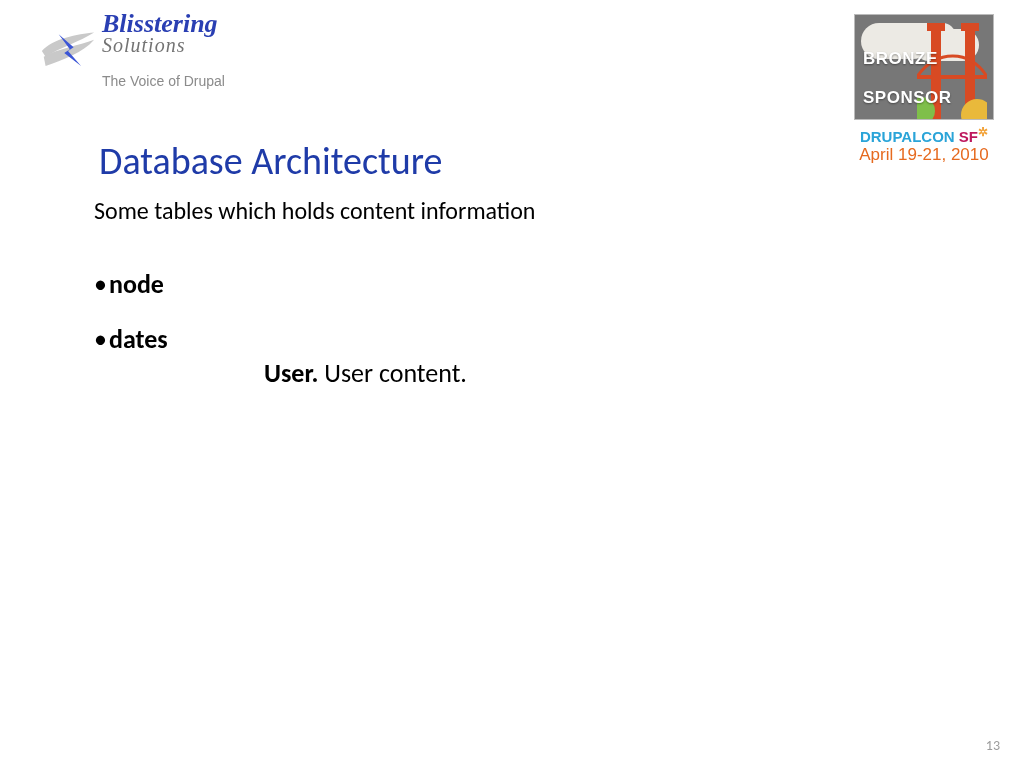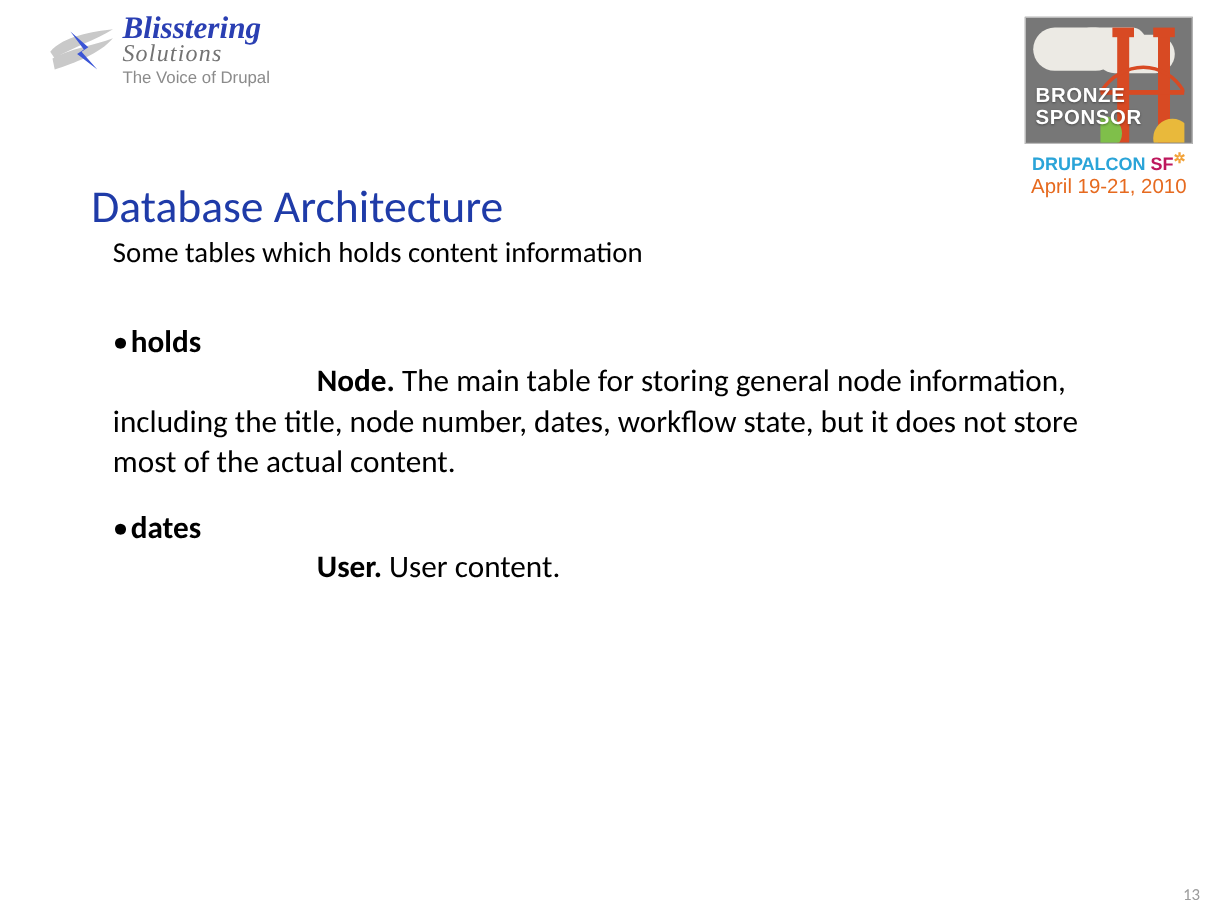--- a/index.html
+++ b/index.html
@@ -39,21 +39,21 @@
     font-style: italic;
     color: #737373;
     font-size: 20px;
     letter-spacing: 1px;
     margin-top: -2px;
   }
   .logo-tagline {
     font-family: Arial, sans-serif;
     color: #8b8b8b;
     font-size: 14px;
-    margin-top: 1px;
+    margin-top: 18px;
   }
   .badge {
     position: absolute;
     top: 14px;
     right: 30px;
     width: 140px;
   }
   .badge-top {
     height: 104px;
     background: #777;
@@ -77,21 +77,21 @@
   .badge-label {
     position: absolute;
     left: 8px; bottom: 12px;
     color: #fff;
     font-family: Arial, sans-serif;
     font-weight: 700;
     line-height: 1.05;
     text-shadow: 0 1px 2px rgba(0,0,0,.4);
   }
   .badge-label .l1 { font-size: 17px; letter-spacing: .5px; }
-  .badge-label .l2 { font-size: 17px; letter-spacing: .5px; }
+  .badge-label .l2 { font-size: 17px; letter-spacing: .5px; margin-top: 21px; }
   .badge-bottom {
     margin-top: 6px;
     text-align: center;
     line-height: 1.1;
   }
   .dcon {
     font-family: Arial, sans-serif;
     font-weight: 800;
     font-size: 15px;
     color: #2aa4d8;
@@ -99,25 +99,24 @@
   .dcon .sf { color: #be185d; }
   .dcon .gear { color: #f2a238; font-size: 12px; vertical-align: super; }
   .badge-date {
     font-family: Arial, sans-serif;
     font-size: 17px;
     color: #e66a1f;
   }
   .slide-title {
     position: absolute;
     top: 138px;
-    left: 76px;
+    left: 99px;
     font-size: 38px;
     color: #1f3ba8;
     font-weight: 400;
-    margin-top: 12px;
   }
   .subtitle {
     position: absolute;
     top: 196px;
     left: 94px;
     font-size: 24px;
     color: #000;
   }
   .content {
     position: absolute;
@@ -195,25 +194,21 @@
     <div class="badge-date">April 19-21, 2010</div>
   </div>
 </div>
 
 <div class="slide-title">Database Architecture</div>
 <div class="subtitle">Some tables which holds content information</div>
 
 <div class="content">
 
   <div class="item">
-    <div class="bullet-line"><span class="bullet-dot">•</span><span>holds</span></div>
-    <div class="desc">
-      <span class="indent"></span><span class="lead">Node.</span><span> The main table for storing general node</span>
-      <span>information, including the title, node number, dates, workflow state, but it does not store most of the actual content.</span>
-    </div>
+    <div class="bullet-line"><span class="bullet-dot">•</span><span>node</span></div>
   </div>
 
 
   <div class="item">
     <div class="bullet-line"><span class="bullet-dot">•</span><span>dates</span></div>
     <div class="desc">
       <span class="indent"></span><span class="lead">User.</span><span> User content.</span>
       <span></span>
     </div>
   </div>

